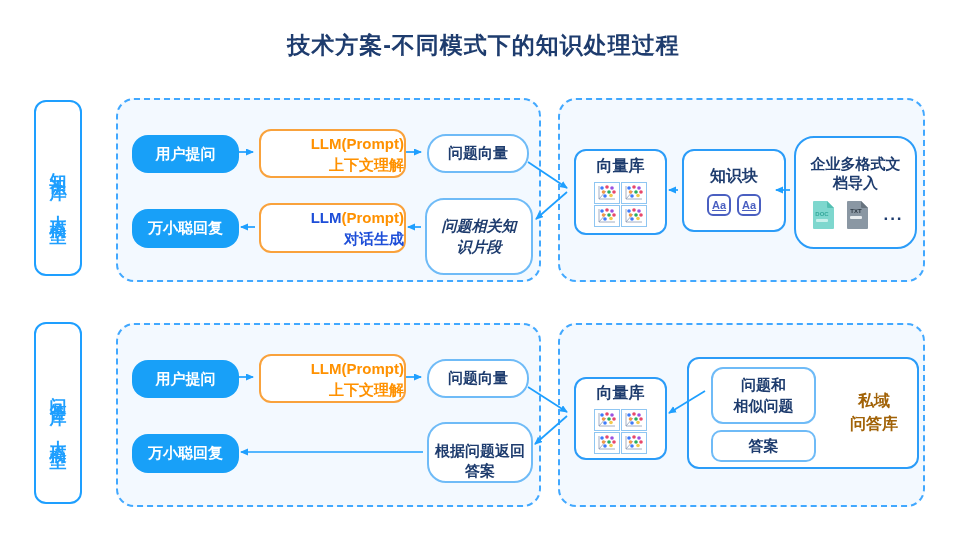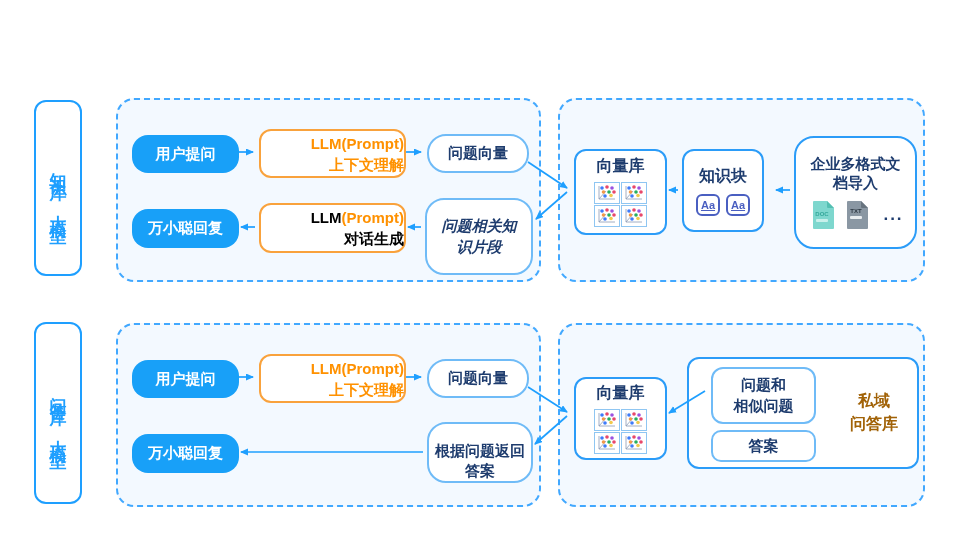--- a/index.html
+++ b/index.html
@@ -10,41 +10,42 @@
   .dashed{position:absolute;border:2px dashed #41A8FF;border-radius:18px;background:#F3F9FF;box-sizing:border-box;}
   .side{position:absolute;left:34px;width:48px;border:2px solid #1E9FFF;border-radius:12px;background:#fff;
         display:flex;align-items:center;justify-content:center;box-sizing:border-box;}
   .side span{writing-mode:vertical-rl;text-orientation:upright;font-weight:bold;color:#1E9FFF;
              font-size:17px;letter-spacing:6px;line-height:1;}
   .node{position:absolute;display:flex;flex-direction:column;align-items:center;justify-content:center;
         text-align:center;font-weight:bold;box-sizing:border-box;}
   .fill-blue{background:#18A0F8;color:#fff;border-radius:16px;font-size:15px;}
   .outline-orange{background:#fff;border:2px solid #F9A23C;border-radius:12px;font-size:15px;line-height:1.4;align-items:flex-end;}
   .orange-t{color:#FF9100;}
-  .red-t{color:#000000;padding-left:16px;}
+  .red-t{color:#1d4ed8;padding-left:16px;}
   .outline-blue{background:#fff;border:2px solid #6FBBF7;border-radius:19px;color:#1E3C6E;font-size:15px;line-height:1.35;}
   .outline-strong{background:#fff;border:2px solid #2B9CF8;border-radius:12px;color:#1E3C6E;font-size:15px;}
   .node .lbl{font-weight:bold;}
   .icon-row{display:flex;align-items:center;justify-content:center;margin-top:7px;}
   .aa{width:24px;height:22px;border:2px solid #4A5FC1;border-radius:6px;display:flex;align-items:center;
       justify-content:center;font-size:11px;font-weight:bold;color:#4A5FC1;text-decoration:underline;
       margin:0 3px;background:#fff;box-sizing:border-box;}
   .dots{font-size:17px;font-weight:bold;color:#1E3C6E;letter-spacing:2px;margin-left:8px;line-height:0.4;}
   .scatter-icon{width:54px;height:46px;margin-top:5px;}
   .file-icon{margin:0 4px;}
   .big-box{position:absolute;background:#fff;border:2px solid #2B9CF8;border-radius:12px;box-sizing:border-box;}
   .pqa-label{position:absolute;left:148px;top:30px;width:74px;text-align:center;color:#a16207;
              font-weight:bold;font-size:16px;line-height:1.45;}
   .arrow-layer{position:absolute;left:0;top:0;pointer-events:none;}
 </style>
 </head>
 <body>
 
 <div class="canvas">
 
+  <div class="title">技术方案-不同模式下的知识处理过程</div>
 
   <svg width="0" height="0" style="position:absolute">
     <defs>
       <g id="sc-cell">
         <rect x="0.5" y="0.5" width="25" height="21" fill="#fff" stroke="#8FC6F2"></rect>
         <path d="M5 17 L5 4 M5 17 L21 17 M5 17 L12 9" stroke="#8A9BB5" stroke-width="0.8" fill="none"></path>
         <circle cx="8" cy="6" r="1.8" fill="#3E7BFA"></circle>
           <circle cx="13" cy="5" r="1.8" fill="#E8486B"></circle>
         <circle cx="18" cy="6" r="1.8" fill="#9B51E0"></circle>
           <circle cx="9.5" cy="10" r="1.8" fill="#F2994A"></circle>
@@ -93,21 +94,21 @@
     </div>
   </div>
 
   <div class="dashed" style="left:558px;top:98px;width:367px;height:184px;">
     <div class="node outline-strong" style="left:14px;top:49px;width:93px;height:86px;">
       <span class="lbl" style="font-size:16px;">向量库</span>
       <svg class="scatter-icon" viewBox="0 0 54 46">
           <use href="#scatter-grid"></use>
         </svg>
     </div>
-    <div class="node outline-strong" style="left:122px;top:49px;width:82px;height:83px;align-items:center;">
+    <div class="node outline-strong" style="left:122px;top:49px;width:104px;height:83px;align-items:center;">
       <span class="lbl" style="font-size:16px;">知识块</span>
       <div class="icon-row">
         <div class="aa">Aa</div>
         <div class="aa">Aa</div>
       </div>
     </div>
     <div class="node outline-strong" style="left:234px;top:36px;width:123px;height:113px;border-radius:20px;">
       <span class="lbl">企业多格式文</span>
       <span class="lbl">档导入</span>
       <div class="icon-row">

